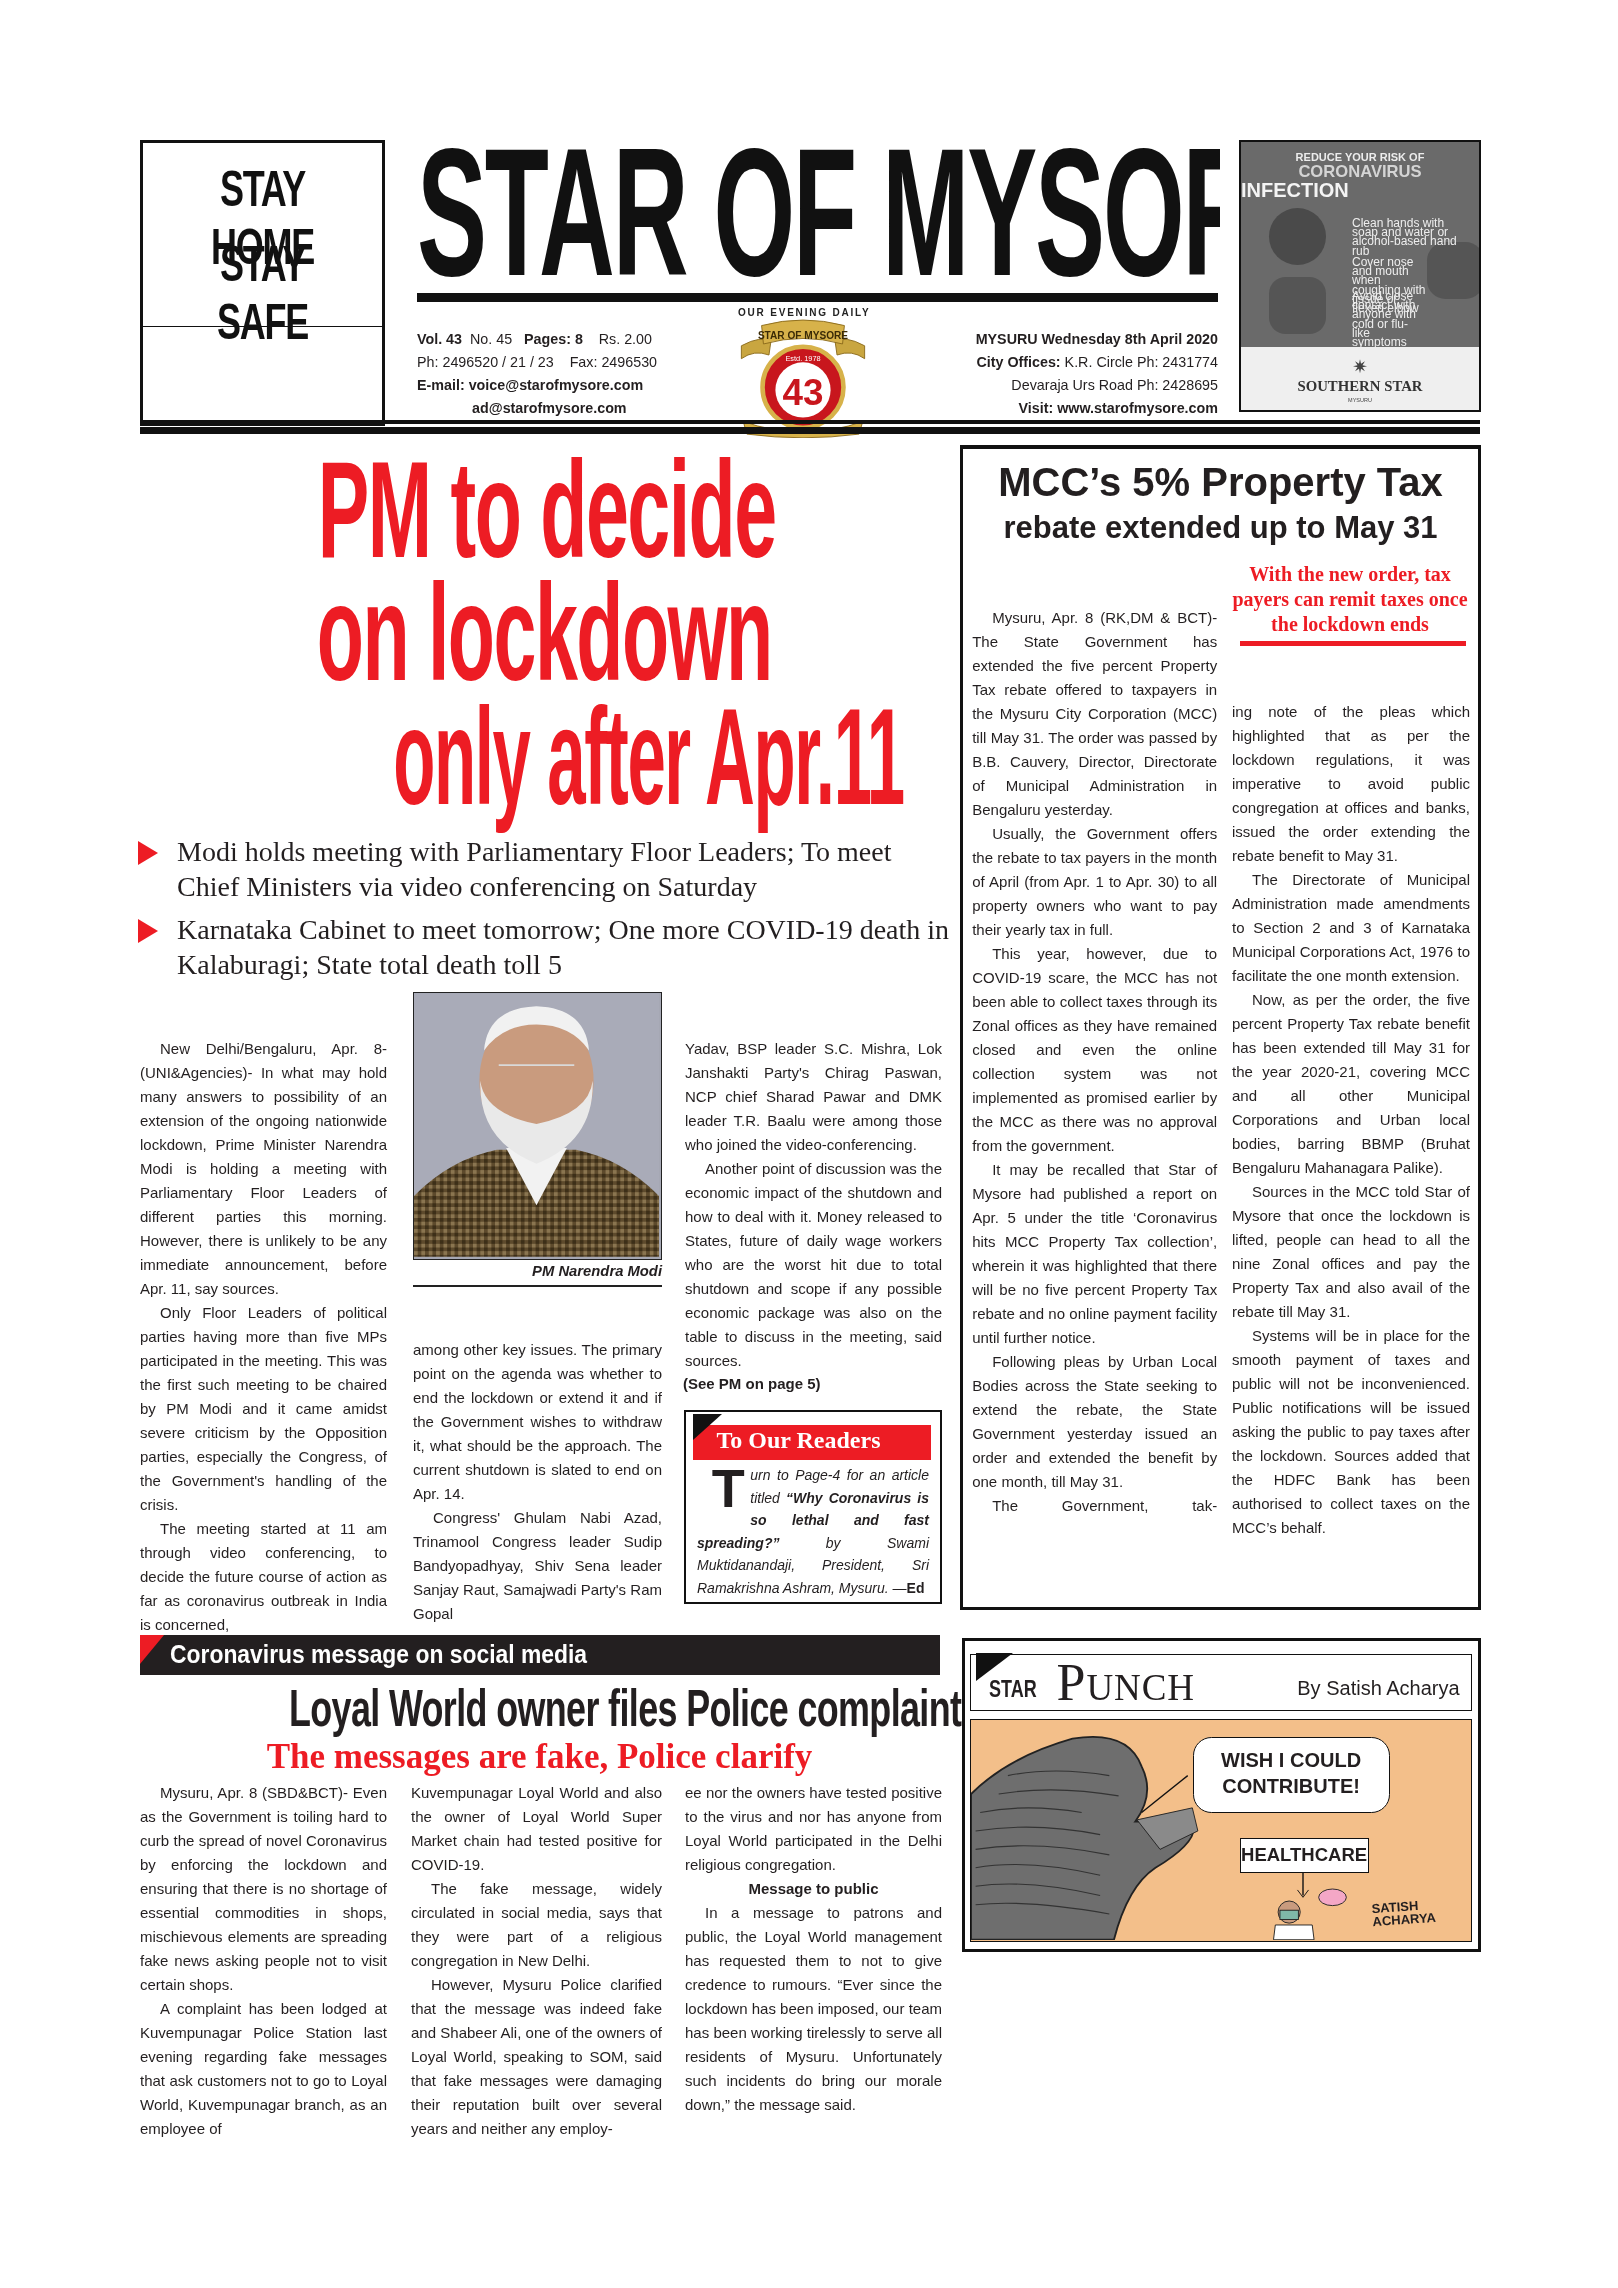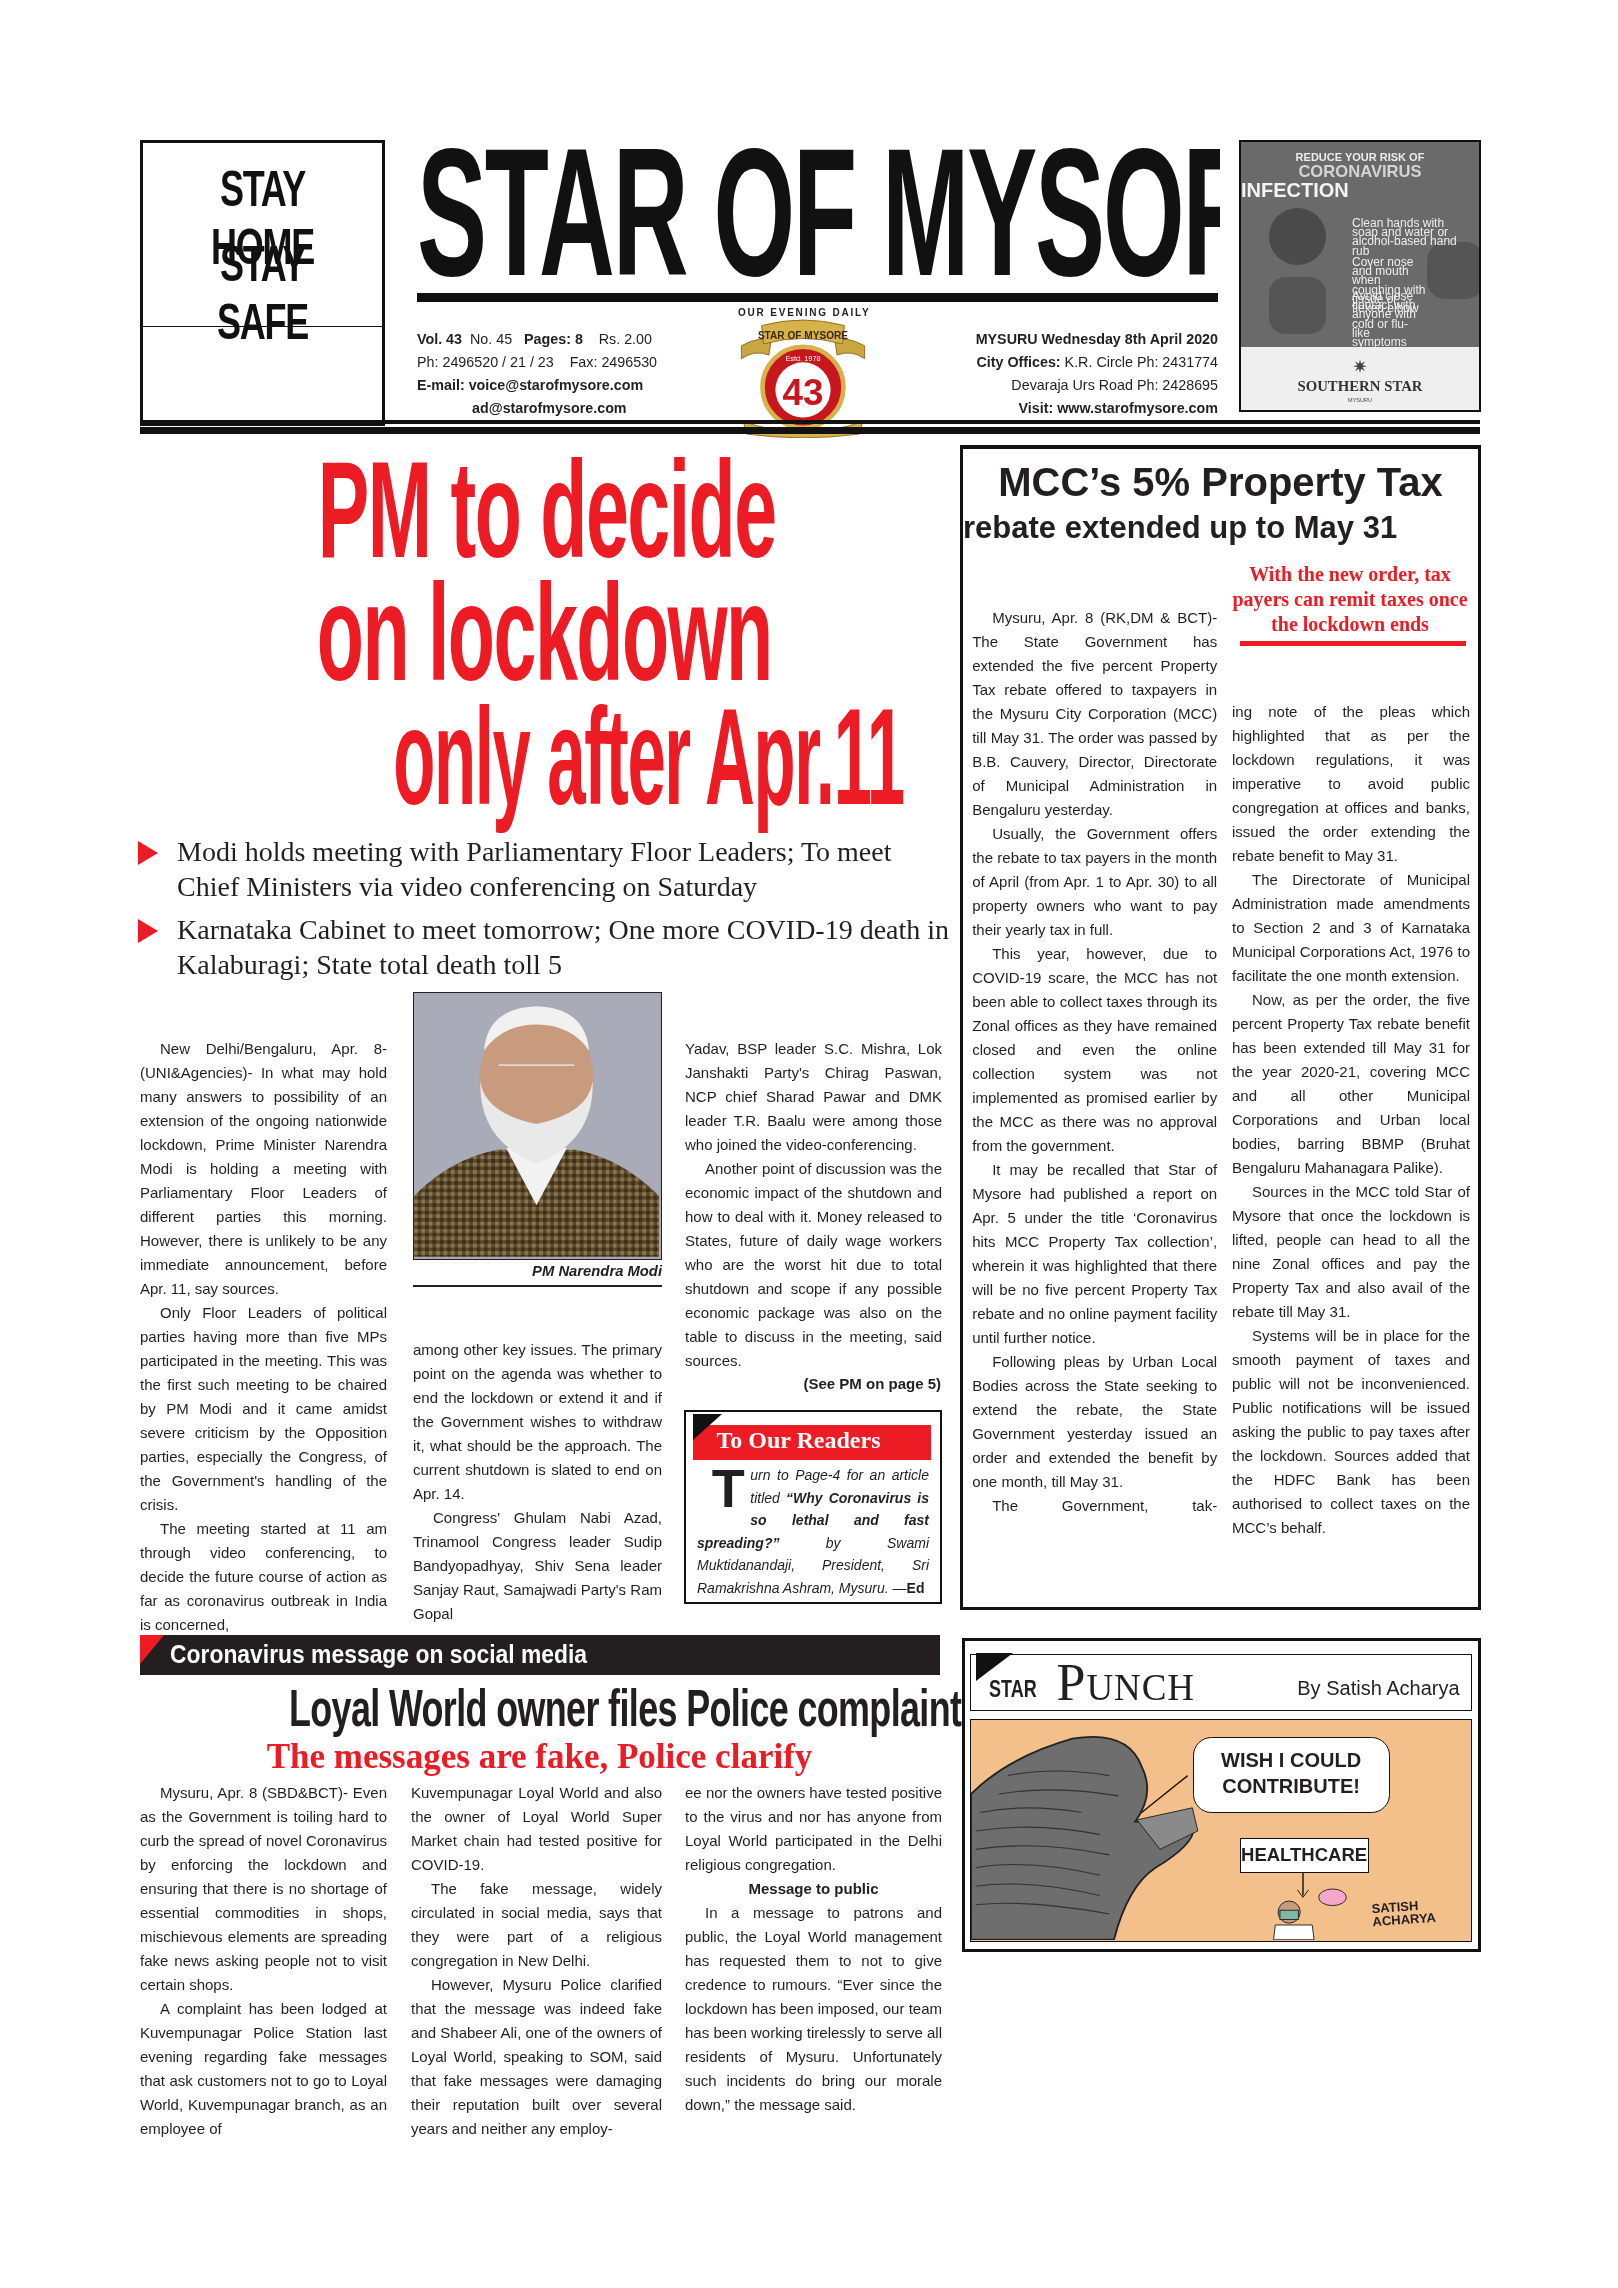--- a/index.html
+++ b/index.html
@@ -53,33 +53,33 @@
   .bullet .txt { position:absolute; left:39px; right:0; }
 
   .col { font-size:15px; line-height:24px; text-align:justify; color:#231f20;margin-top:48px; }
   .col p { margin:0; text-indent:20px; }
   .col p.noindent { text-indent:0; }
 
   #photo { left:413px; top:992px; width:249px; height:268px; border:1.8px solid #222; box-sizing:border-box; overflow:hidden; background:#a6a8b4; }
   #photo-caption { left:413px; top:1263px; width:249px; text-align:right; font-weight:bold; font-style:italic; font-size:14.8px; }
   #photo-rule { left:413px; top:1285px; width:249px; height:1.8px; background:#222; }
 
-  #see-pm { left:683px; top:1375px; width:258px; text-align:right; font-weight:bold; font-size:15px; }
+  #see-pm { left:683px; top:1375px; width:258px; text-align:left; font-weight:bold; font-size:15px; }
 
   #readers-box { left:684px; top:1410px; width:258px; height:194px; border:2.8px solid #111; box-sizing:border-box; }
   #readers-banner { position:absolute; left:6.5px; top:13px; width:238px; height:35px; background:#ed1c24; }
   #readers-banner .t { position:absolute; left:24px; top:1.8px; font-family:"Liberation Serif", serif; font-weight:bold; font-size:24px; color:#fff; white-space:nowrap; }
   #readers-corner { position:absolute; left:6.5px; top:1.8px; width:0; height:0; border-top:26px solid #111; border-right:29.5px solid transparent; }
   #readers-text { position:absolute; left:11px; right:11px; top:52px; font-size:14px; line-height:22.6px; font-style:italic; text-align:justify; }
   #readers-text .drop { float:left; font-size:54px; line-height:44px; font-weight:bold; font-style:normal; margin:1.8px 5.5px 0 14.8px; font-family:"Liberation Sans", sans-serif; }
 
   
   #mcc-box { left:960px; top:445px; width:521px; height:1165px; border:3.7px solid #111; border-top-width:4.6px; box-sizing:border-box; }
   #mcc-head1 { position:absolute; left:0; right:0; top:11px; text-align:center; font-weight:bold; font-size:40px; color:#231f20; white-space:nowrap; }
-  #mcc-head2 { position:absolute; left:0; right:0; top:61px; text-align:left; font-weight:bold; font-size:31px; color:#231f20; white-space:nowrap; }
+  #mcc-head2 { position:absolute; left:0; right:0; top:61px; text-align:center; font-weight:bold; font-size:31px; color:#231f20; white-space:nowrap; }
   #mcc-deck { position:absolute; left:266px; width:242px; top:113px; text-align:center; font-family:"Liberation Serif", serif; font-weight:bold; font-size:20px; line-height:25px; color:#ed1c24; }
   #mcc-deck-rule { position:absolute; left:277px; width:226px; top:192px; height:4.6px; background:#ed1c24; }
 
   
   #kicker { left:140px; top:1635px; width:800px; height:40px; background:#231f20; }
   #kicker .txt { position:absolute; left:29.5px; top:3.7px; color:#fff; font-size:26px; font-weight:bold; white-space:nowrap; transform:scaleX(0.88); transform-origin:left top; }
   #kicker .corner { position:absolute; left:0; top:0; width:0; height:0; border-top:29.5px solid #ed1c24; border-right:24px solid transparent; }
   #bottom-head { left:138px; top:1678px; width:803px; text-align:center; font-weight:bold; font-size:52px; line-height:61px; white-space:nowrap; color:#231f20; }
   #bottom-head span { display:inline-block; transform:scaleX(0.69); transform-origin:center top; letter-spacing:-0.9px; }
   #bottom-deck { left:138px; top:1737px; width:803px; text-align:center; font-family:"Liberation Serif", serif; font-size:35px; color:#ed1c24; font-weight:bold; white-space:nowrap; }

